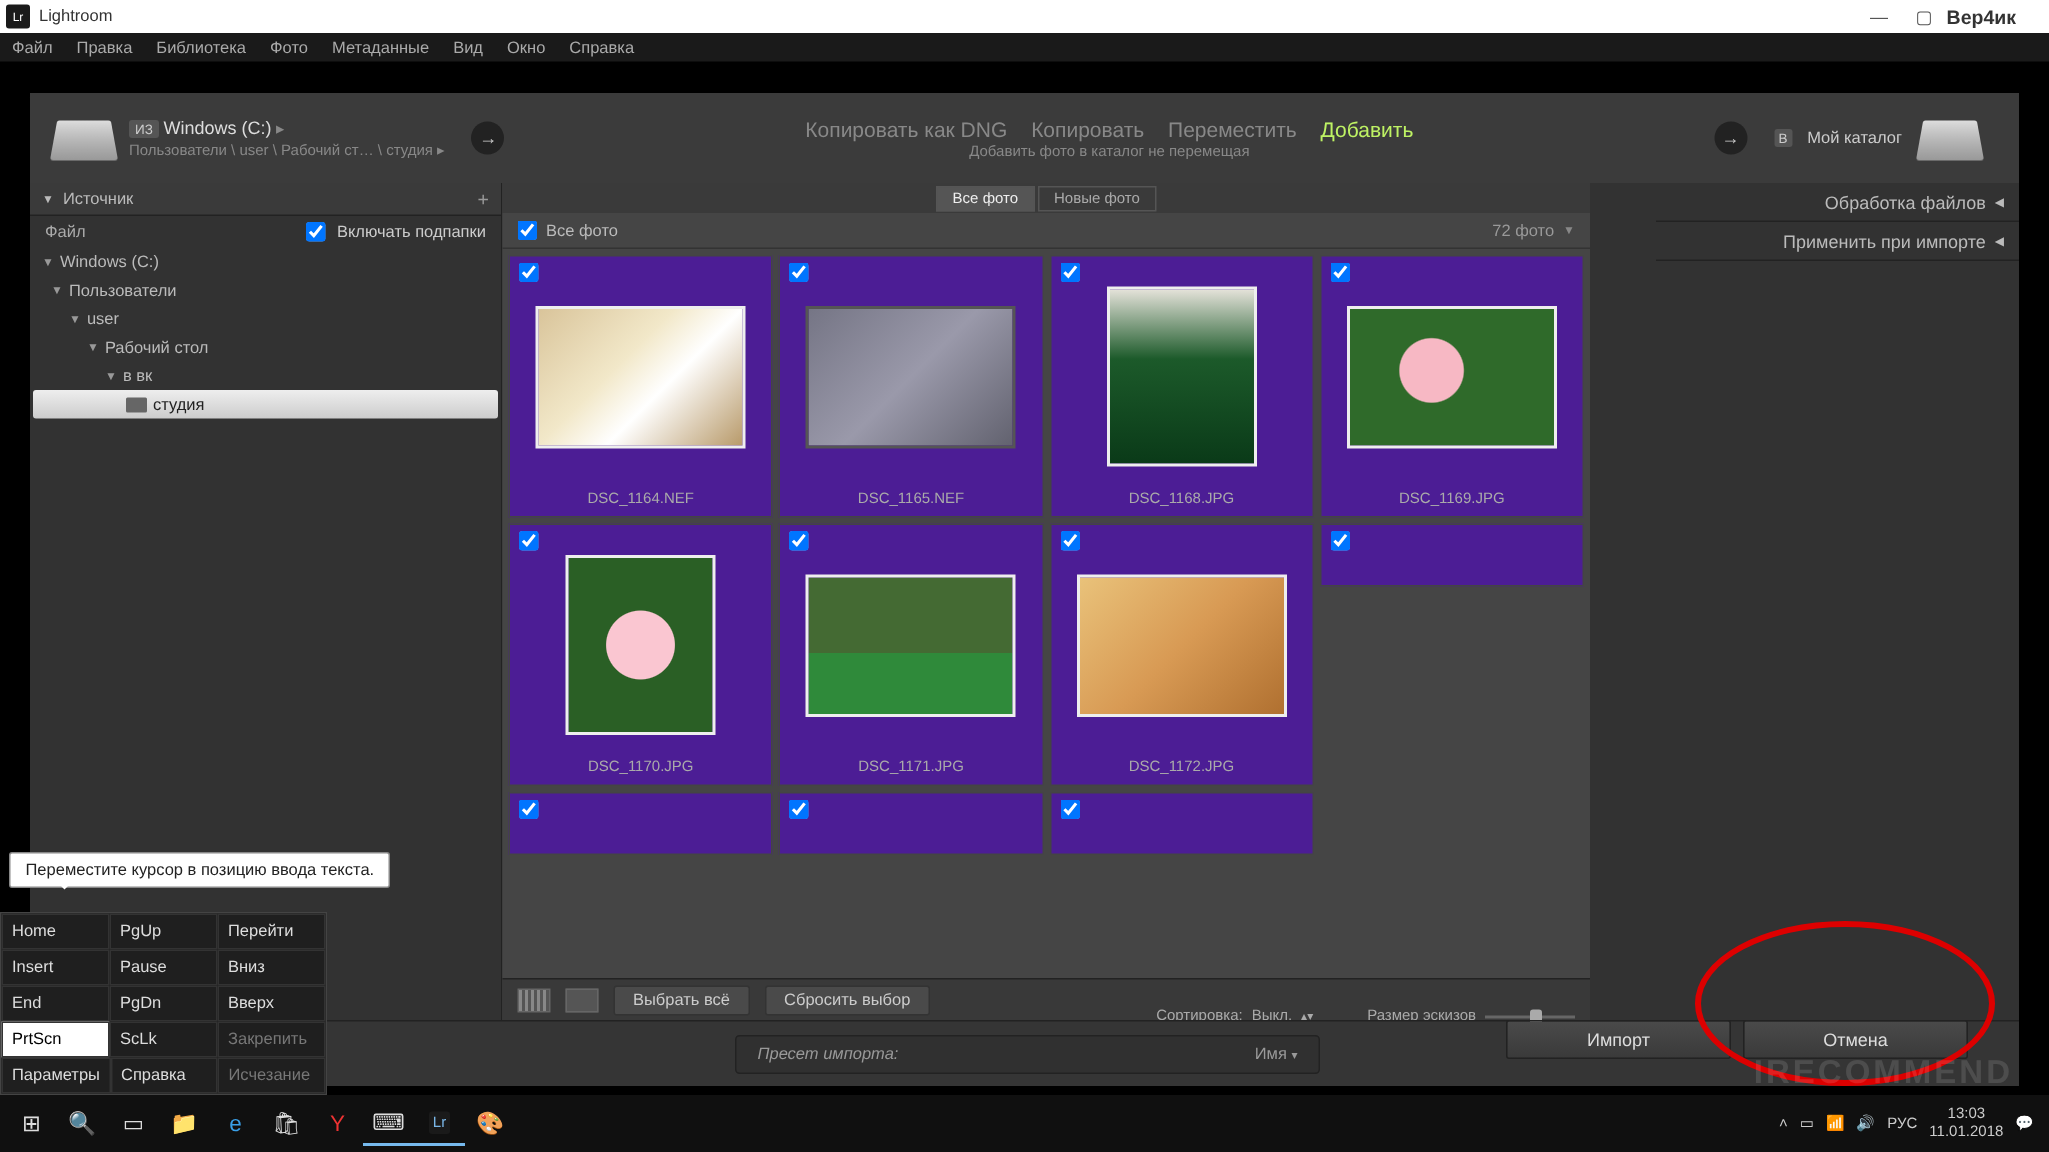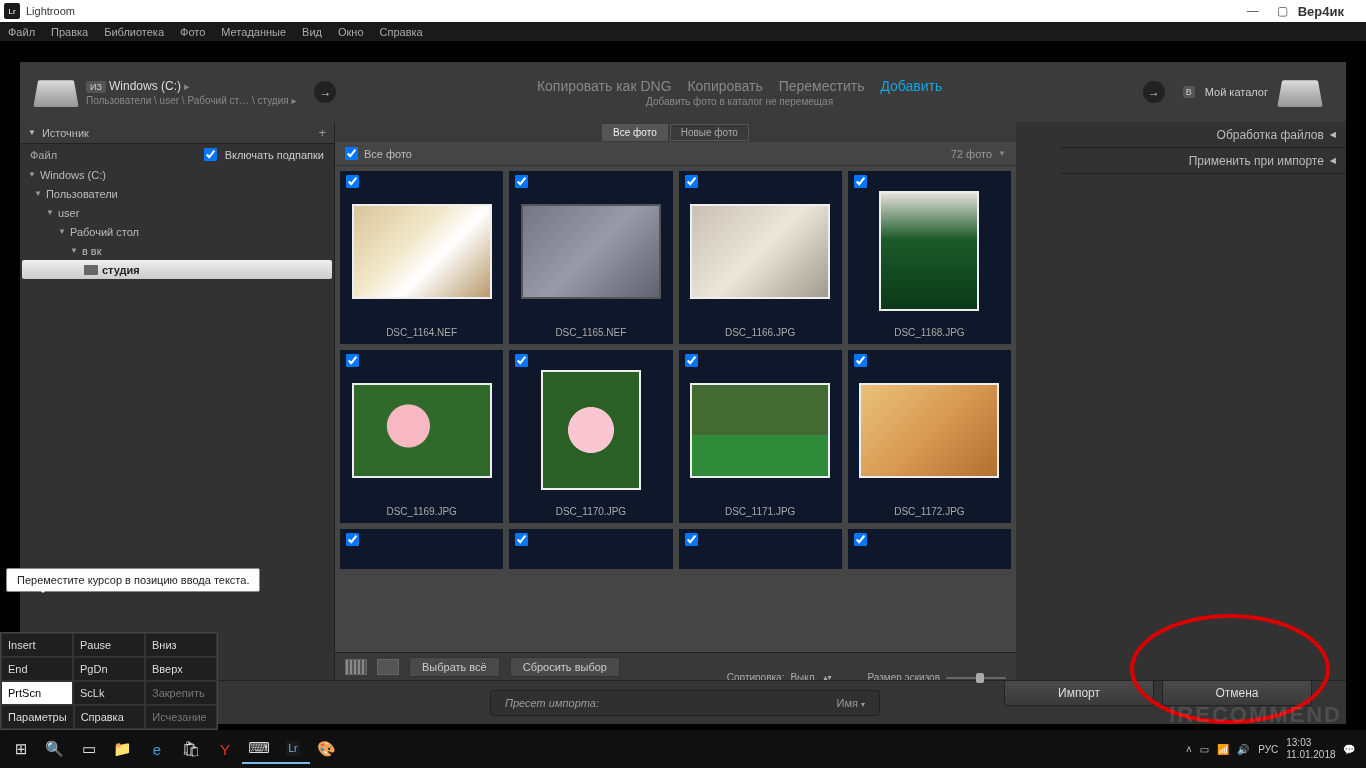--- a/index.html
+++ b/index.html
@@ -15,85 +15,85 @@
 .imp-header { height:60px; display:flex; align-items:center; padding:0 16px; background:#3b3b3b; }
 .drive-icon { width:40px; height:28px; background:linear-gradient(#ddd,#999); border-radius:2px; margin-right:10px; transform:perspective(40px) rotateX(20deg); }
 .source-block { display:flex; flex-direction:column; gap:2px; }
 .from-badge { background:#555; color:#ccc; padding:1px 4px; border-radius:2px; font-size:9px; display:inline-block; width:fit-content; }
 .source-name { color:#ddd; font-size:12px; }
 .source-path { color:#888; font-size:10px; }
 .arrow-circle { width:22px; height:22px; background:#222; border-radius:50%; display:flex; align-items:center; justify-content:center; color:#ccc; font-size:12px; margin:0 18px; }
 .center-actions { flex:1; text-align:center; }
 .action-tabs { color:#888; font-size:14px; }
 .action-tabs span { margin:0 6px; }
-.action-tabs .active { color:#0ea5e9;margin-top:32px; }
+.action-tabs .active { color:#bef264;margin-top:32px; }
 .action-sub { color:#888; font-size:10px; margin-top:2px; }
 .dest-block { display:flex; align-items:center; gap:10px; color:#ccc; }
 .dest-badge { background:#555; padding:1px 3px; border-radius:2px; font-size:9px; }
 .imp-body { flex:1; display:flex; min-height:0; }
 .left-pane { width:315px; background:#323232; display:flex; flex-direction:column; border-right:1px solid #222; }
 .pane-header { height:22px; background:#3a3a3a; display:flex; align-items:center; padding:0 8px; color:#bbb; font-size:11px; border-bottom:1px solid #222; }
 .pane-header .tri { margin-right:6px; font-size:8px; }
 .plus-icon { margin-left:auto; font-size:13px; color:#999; }
 .file-row { display:flex; align-items:center; padding:4px 10px; color:#aaa; font-size:11px; }
 .file-row input[type=checkbox]{ margin-right:4px; }
 .check-holder{ margin-left:auto; display:flex; align-items:center; color:#ccc; gap:4px;}
 .tree { font-size:11px; color:#bbb; }
 .tree-item { display:flex; align-items:center; height:19px; padding-left:8px; }
 .tree-item .tri { font-size:8px; margin-right:4px; color:#999;}
-.tree-item.sel { background:linear-gradient(#eee,#ccc); color:#222; border-radius:2px; margin:0 2px; font-weight:700;}
+.tree-item.sel { background:linear-gradient(#eee,#ccc); color:#222; border-radius:2px; margin:0 2px; font-weight:400;}
 .tree-item.sel .folder-icon{ filter:none;}
 .folder-icon{ width:14px; height:10px; background:#888; margin-right:4px; border-radius:1px;}
 .tree-item.sel .folder-icon{ background:#666;}
 .i1{padding-left:14px}.i2{padding-left:26px}.i3{padding-left:38px}.i4{padding-left:50px}.i5{padding-left:62px}
 .center-pane { flex:1; background:#444; display:flex; flex-direction:column; min-width:0; }
 .filter-tabs { height:20px; display:flex; align-items:center; justify-content:center; gap:2px; background:#3a3a3a; font-size:10px;}
 .ft { padding:2px 10px; color:#aaa; border:1px solid #555; background:#3a3a3a;}
 .ft.active{ background:#555; color:#eee;}
 .allphotos-row { height:24px; display:flex; align-items:center; padding:0 10px; background:#454545; color:#bbb; font-size:11px; border-bottom:1px solid #333;}
 .allphotos-row input{margin-right:6px;}
 .allphotos-row .count{margin-left:auto; color:#999; margin-right:6px;}
 .allphotos-row .tri{font-size:8px;color:#888;}
 .grid { flex:1; overflow:hidden; background:#454545; padding:4px; display:grid; grid-template-columns:repeat(4,1fr); gap:4px; align-content:start;}
-.cell { background:#0f172a; border:1px solid #444; display:flex; flex-direction:column; align-items:center; padding:4px 4px 2px 4px; position:relative; height:175px;}
+.cell { background:#4c1d95; border:1px solid #444; display:flex; flex-direction:column; align-items:center; padding:4px 4px 2px 4px; position:relative; height:175px;}
 .cell .cb { position:absolute; top:4px; left:6px; }
 .thumb { width:145px; height:120px; margin-top:16px; display:flex; align-items:center; justify-content:center;}
 .thumb img,.thumb .ph{ max-width:100%; max-height:100%; border:2px solid #eee; }
 .ph{ width:140px; height:95px; }
 .cell.dim .ph{ border-color:#555;}
 .fname { color:#aaa; font-size:10px; margin-top:auto; padding-bottom:4px;}
 .toolbar-strip { height:28px; background:#393939; display:flex; align-items:center; padding:0 10px; gap:10px; border-top:1px solid #222;}
 .view-btn{ width:22px; height:16px; background:#555; border:1px solid #666;}
 .view-btn.grid-ic{background:repeating-linear-gradient(90deg,#888 0 2px,#555 2px 4px),repeating-linear-gradient(0deg,#888 0 2px,#555 2px 4px);}
 .btn{ background:#4a4a4a; border:1px solid #333; color:#ccc; padding:3px 12px; font-size:11px; border-radius:2px;}
 .sort-block{ margin-left:auto; display:flex; align-items:center; gap:6px; color:#aaa; font-size:10px;margin-top:22px;}
 .slider-track{ width:60px; height:2px; background:#666; position:relative;}
 .slider-thumb{ position:absolute; top:-4px; left:30px; width:8px; height:10px; background:#aaa; border-radius:2px;}
-.right-pane { width:330px; background:#323232;padding-left:44px; }
+.right-pane { width:286px; background:#323232;padding-left:44px; }
 .rp-row{ height:26px; display:flex; align-items:center; justify-content:flex-end; padding:0 10px; color:#bbb; font-size:12px; border-bottom:1px solid #222;}
 .rp-row .tri{ margin-left:6px; font-size:8px;}
 .preset-bar{ height:26px; background:#303030; display:flex; align-items:center; padding:0 14px; color:#999; font-size:11px; margin:0 0 0 470px; width:390px; border-radius:3px; border:1px solid #222;}
 .preset-bar .lbl{font-style:italic;}
 .preset-bar .r{margin-left:auto;}
 .bottom-buttons{ position:absolute; bottom:18px; right:34px; display:flex; gap:8px;}
 .big-btn{ width:150px; height:26px; background:linear-gradient(#4a4a4a,#3a3a3a); border:1px solid #222; color:#ddd; font-size:12px; display:flex; align-items:center; justify-content:center; border-radius:2px;}
 .red-circle{ position:absolute; bottom:0px; right:16px; width:200px; height:110px; border:4px solid #d00; border-radius:50%; pointer-events:none;}
 .tooltip{ position:absolute; left:6px; top:568px; background:#fff; color:#222; font-size:11px; padding:5px 10px; border:1px solid #888; border-radius:2px; z-index:50;}
 .tooltip:after{content:"";position:absolute;left:30px;bottom:-8px;border:6px solid transparent;border-top-color:#fff;}
 .osk{ position:absolute; left:0; bottom:38px; width:218px; background:#1f1f1f; border:1px solid #444; font-size:11px; color:#ddd; z-index:40;}
 .osk-row{ display:flex; }
 .osk-key{ flex:1; padding:5px 6px; border:1px solid #333; background:#1f1f1f;}
 .osk-key.hl{ background:#fff; color:#000;}
 .osk-key.dim{ color:#777;}
 .taskbar{ position:absolute; bottom:0; left:0; right:0; height:38px; background:#101010; display:flex; align-items:center; padding:0 4px; color:#ccc;}
 .tb-icon{ width:34px; height:30px; display:flex; align-items:center; justify-content:center; font-size:15px; color:#ddd;}
 .tb-icon.active{ border-bottom:2px solid #76b9ed;}
 .tb-spacer{flex:1;}
 .tray{ display:flex; align-items:center; gap:8px; font-size:10px; color:#ccc; padding-right:6px;}
-.tray .clock{ text-align:left; line-height:12px;}
+.tray .clock{ text-align:center; line-height:12px;}
 .watermark{position:absolute; right:24px; bottom:40px; color:rgba(255,255,255,0.12); font-size:22px; letter-spacing:2px; font-weight:bold; pointer-events:none;}
 
 .g1{background:linear-gradient(135deg,#d9c49a,#f2e8c9 40%,#fff 60%,#b89a6a);}
 .g2{background:linear-gradient(135deg,#757585,#9a99aa 50%,#62626f);}
 .g3{background:linear-gradient(135deg,#c8c0b3,#ece6db 50%,#a19a8e);}
 .g4{background:linear-gradient(180deg,#e4e2d9 0,#1c5a2a 40%,#0a3a18 100%);}
 .g5{background:radial-gradient(circle at 40% 45%,#f7b8c4 0 22%,#2f6a2a 23% 100%);}
 .g6{background:radial-gradient(circle at 50% 50%,#fac6d1 0 30%,#2a5f25 31% 100%);}
 .g7{background:linear-gradient(180deg,#446a33 0 55%,#2f8a3a 55% 100%);}
 .g8{background:linear-gradient(135deg,#e9c27a,#d89a54 50%,#b07030);}
@@ -210,27 +210,20 @@
                 <div class="ph g1" style="width:140px;height:95px"></div>
               </div>
     <div class="fname">DSC_1164.NEF</div>
             </div>
             <div class="cell dim">
               <input type="checkbox" class="cb" checked="" style="">
     <div class="thumb">
                 <div class="ph g2" style="width:140px;height:95px"></div>
               </div>
     <div class="fname">DSC_1165.NEF</div>
-            </div>
-            <div class="cell">
-              <input type="checkbox" class="cb" checked="" style="">
-    <div class="thumb">
-                <div class="ph g3" style="width:140px;height:95px"></div>
-              </div>
-    <div class="fname">DSC_1166.JPG</div>
             </div>
             <div class="cell">
               <input type="checkbox" class="cb" checked="" style="">
     <div class="thumb">
                 <div class="ph g4" style="width:100px;height:130px"></div>
               </div>
     <div class="fname">DSC_1168.JPG</div>
             </div>
             <div class="cell">
               <input type="checkbox" class="cb" checked="" style="">
@@ -314,20 +307,25 @@
     <div class="big-btn">Отмена</div>
   </div>
   <div class="red-circle"></div>
  </div>
 </div>
 
 <div class="tooltip">Переместите курсор в позицию ввода текста.</div>
 
 <div class="osk">
   <div class="osk-row">
+      <div class="osk-key">Home</div>
+      <div class="osk-key">PgUp</div>
+      <div class="osk-key">Перейти</div>
+    </div>
+  <div class="osk-row">
       <div class="osk-key">Insert</div>
       <div class="osk-key">Pause</div>
       <div class="osk-key">Вниз</div>
     </div>
   <div class="osk-row">
       <div class="osk-key">End</div>
       <div class="osk-key">PgDn</div>
       <div class="osk-key">Вверх</div>
     </div>
   <div class="osk-row">

